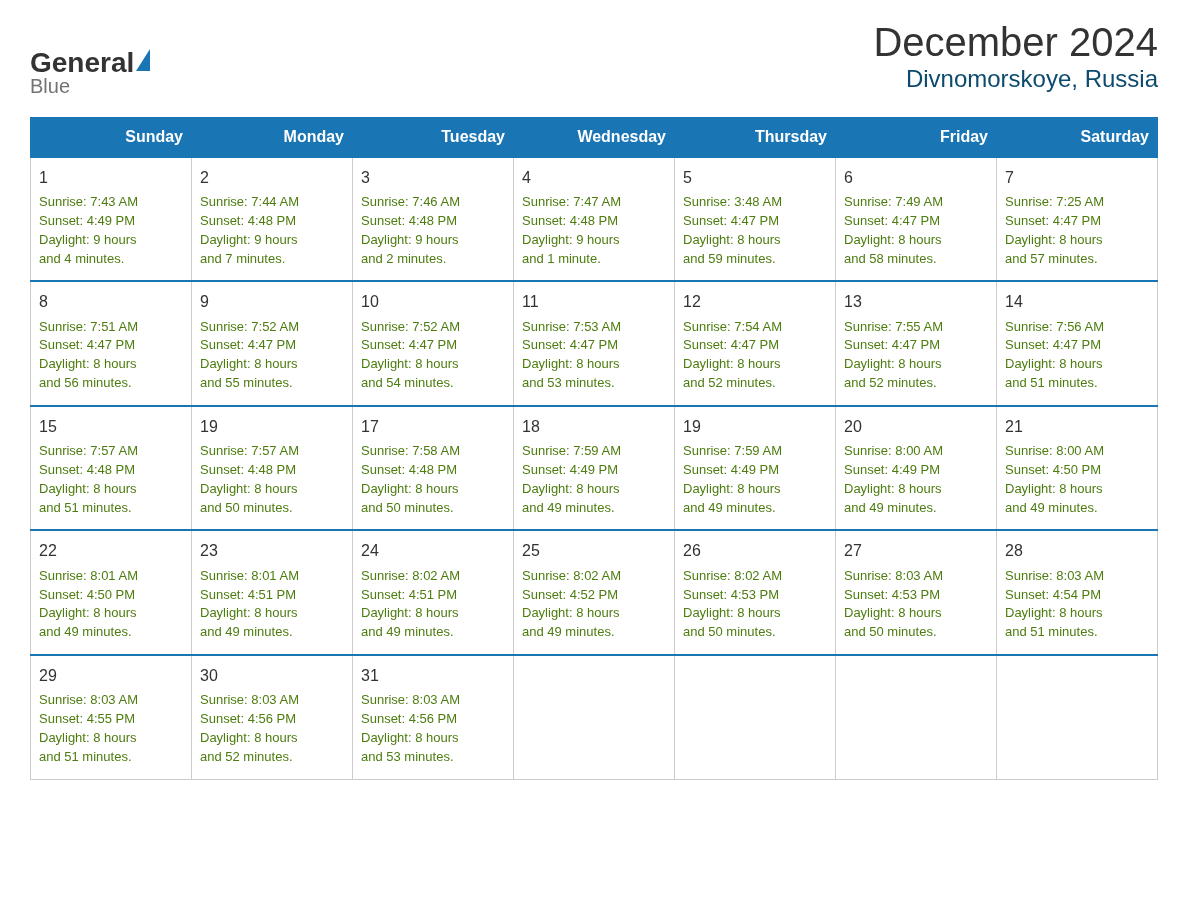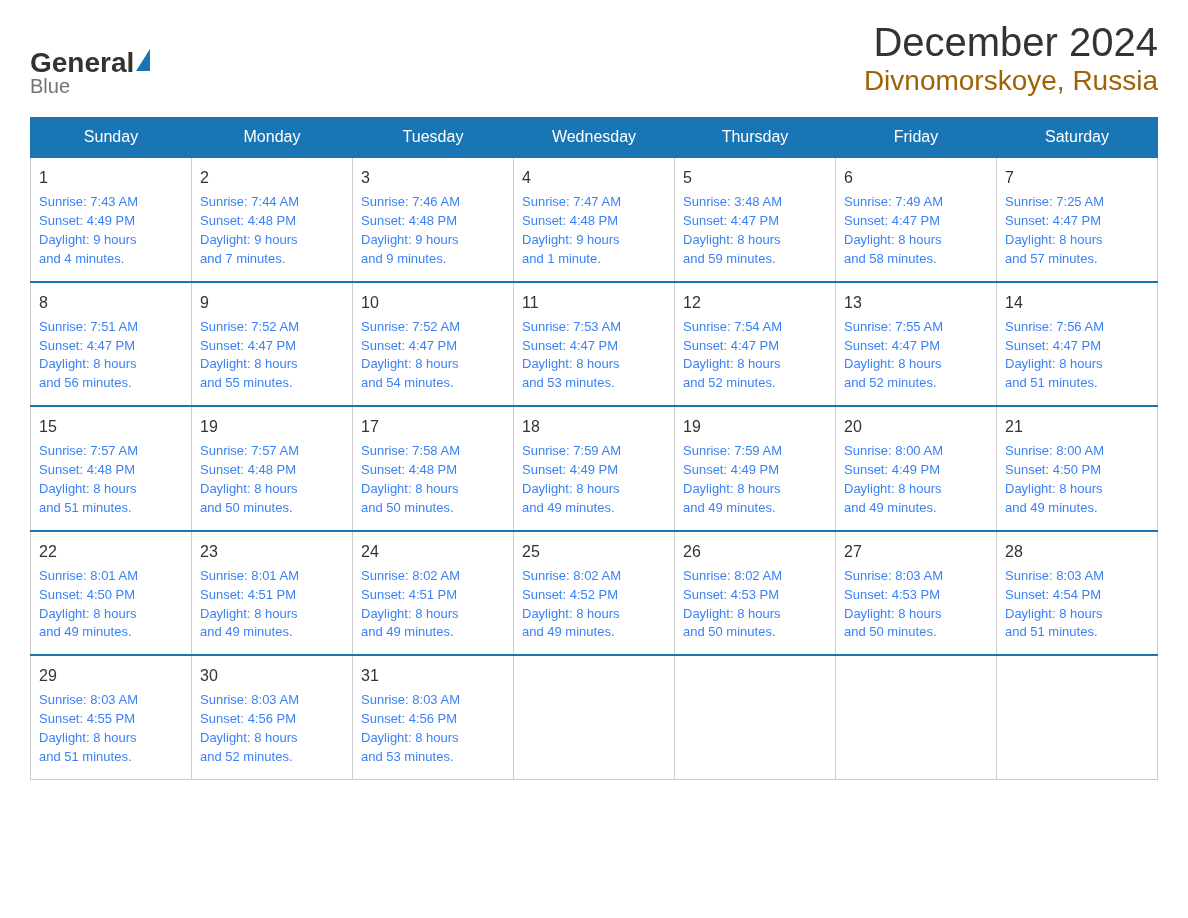--- a/index.html
+++ b/index.html
@@ -49,37 +49,37 @@
     }
     .title-block {
       text-align: right;
     }
     .month-title {
       font-size: 40px;
       font-weight: normal;
       color: #333;
     }
     .location {
-      font-size: 28px;
-      color: #a16207;
+      font-size: 24px;
+      color: #0c4a6e;
     }
     table {
       width: 100%;
       border-collapse: collapse;
       table-layout: fixed;
     }
     thead tr {
       background-color: #1a75b5;
       color: #fff;
     }
     thead th {
       padding: 10px 8px;
       font-size: 16px;
-      font-weight: normal;
-      text-align: center;
+      font-weight: bold;
+      text-align: right;
       border: 1px solid #1a75b5;
     }
     tbody td {
       vertical-align: top;
       padding: 8px 8px 12px 8px;
       border: 1px solid #ccc;
       font-size: 13.5px;
       line-height: 1.45;
       min-height: 110px;
     }
@@ -87,21 +87,21 @@
       border-top: 2px solid #1a75b5;
     }
     .day-num {
       font-size: 16px;
       font-weight: normal;
       display: block;
       margin-bottom: 4px;
     }
     .day-info {
       font-size: 13px;
-      color: #3b82f6;
+      color: #4d7c0f;
     }
     .empty-cell {
       background: #fff;
     }
     .logo-line1 {
       display: flex;
       align-items: center;
       margin-top: 28px;
     }
   </style>
@@ -155,21 +155,21 @@
             <div>Daylight: 9 hours</div>
             <div>and 7 minutes.</div>
           </div>
         </td>
         <td>
           <span class="day-num">3</span>
           <div class="day-info">
             <div>Sunrise: 7:46 AM</div>
             <div>Sunset: 4:48 PM</div>
             <div>Daylight: 9 hours</div>
-            <div>and 9 minutes.</div>
+            <div>and 2 minutes.</div>
           </div>
         </td>
         <td>
           <span class="day-num">4</span>
           <div class="day-info">
             <div>Sunrise: 7:47 AM</div>
             <div>Sunset: 4:48 PM</div>
             <div>Daylight: 9 hours</div>
             <div>and 1 minute.</div>
           </div>

